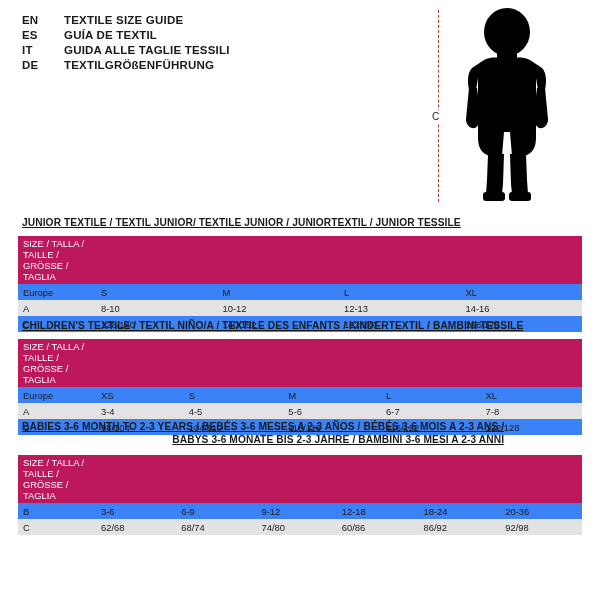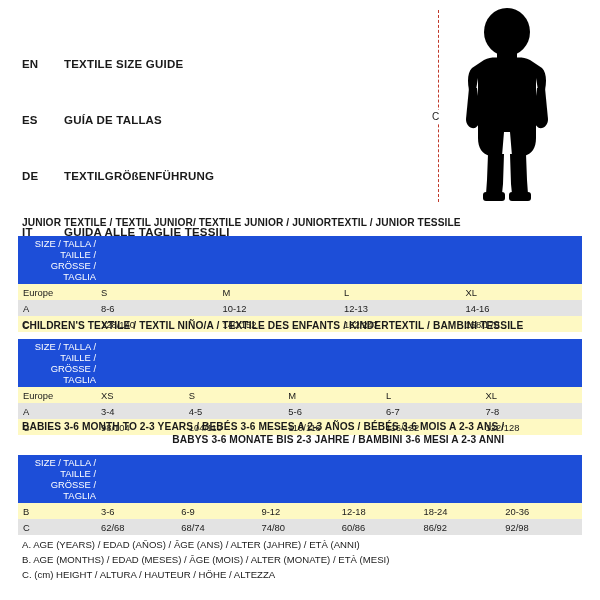--- a/index.html
+++ b/index.html
@@ -20,21 +20,20 @@
   
   .header {
     position: absolute;
     top: 14px; left: 22px;
     width: 400px;
   }
   .lang-row {
     display: flex;
     align-items: baseline;
     margin-bottom: 3px;
-    margin-top: 44px;
   }
   .lang-code {
     width: 42px;
     font-size: 11.5px;
     font-weight: bold;
     letter-spacing: 0.2px;
   }
   .lang-title {
     font-size: 11.5px;
     font-weight: bold;
@@ -68,20 +67,21 @@
   }
 
   
   .section-title {
     position: absolute;
     left: 22px;
     font-size: 10.2px;
     font-weight: bold;
     letter-spacing: 0.1px;
     white-space: nowrap;
+    text-decoration: underline;
   }
   .section-title.two-line {
     line-height: 13px;
     text-align: right;
   }
 
   
   table.size-table {
     position: absolute;
     left: 18px;
@@ -89,29 +89,28 @@
     border-collapse: collapse;
     font-size: 9.4px;
   }
   table.size-table td {
     padding: 2px 0 2px 5px;
     border: none;
     vertical-align: middle;
     height: 16px;
   }
   tr.head-row td {
-    background: #1d4ed8;
+    background: #be185d;
     color: #ffffff;
     font-weight: normal;
     font-size: 9.4px;
     height: 16px;
-    text-align: right;
   }
   tr.alt-row td { background: #e3e3e3; }
-  tr.plain-row td { background: #fef9c3; }
+  tr.plain-row td { background: #3b82f6; }
   td.label-col { width: 78px; }
 
   
   .legend {
     position: absolute;
     left: 22px;
     bottom: 18px;
     font-size: 9.6px;
     line-height: 15px;
   }
@@ -122,29 +121,29 @@
 
 <div class="page">
 
   <div class="header">
     <div class="lang-row">
       <span class="lang-code">EN</span>
       <span class="lang-title">TEXTILE SIZE GUIDE</span>
     </div>
     <div class="lang-row">
       <span class="lang-code">ES</span>
-      <span class="lang-title">GUÍA DE TALLAS</span>
+      <span class="lang-title">GUÍA DE TEXTIL</span>
+    </div>
+    <div class="lang-row">
+      <span class="lang-code">IT</span>
+      <span class="lang-title">GUIDA ALLE TAGLIE TESSILI</span>
     </div>
     <div class="lang-row">
       <span class="lang-code">DE</span>
       <span class="lang-title">TEXTILGRÖßENFÜHRUNG</span>
-    </div>
-    <div class="lang-row">
-      <span class="lang-code">IT</span>
-      <span class="lang-title">GUIDA ALLE TAGLIE TESSILI</span>
     </div>
   </div>
 
   <div class="figure-area">
     <div class="dash-line"></div>
     <div class="c-label">C</div>
     <svg class="silhouette" width="120" height="196" viewBox="0 0 120 196">
       <g fill="#000000">
 
         <ellipse cx="57" cy="24" rx="23" ry="24"></ellipse>
@@ -184,21 +183,21 @@
       </tr>
       <tr class="plain-row">
         <td class="label-col">Europe</td>
         <td>S</td>
         <td>M</td>
         <td>L</td>
         <td>XL</td>
       </tr>
       <tr class="alt-row">
         <td class="label-col">A</td>
-        <td>8-6</td>
+        <td>8-10</td>
         <td>10-12</td>
         <td>12-13</td>
         <td>14-16</td>
       </tr>
       <tr class="plain-row">
         <td class="label-col">C</td>
         <td>128/140</td>
         <td>140/152</td>
         <td>152/247</td>
         <td>158/170</td>
@@ -264,19 +263,14 @@
         <td>62/68</td>
         <td>68/74</td>
         <td>74/80</td>
         <td>60/86</td>
         <td>86/92</td>
         <td>92/98</td>
       </tr>
     </tbody>
   </table>
 
-  <div class="legend">
-    <div>A. AGE (YEARS) / EDAD (AÑOS) / ÂGE (ANS) / ALTER (JAHRE) / ETÀ (ANNI)</div>
-    <div>B. AGE (MONTHS) / EDAD (MESES) / ÂGE (MOIS) / ALTER (MONATE) / ETÀ (MESI)</div>
-    <div>C. (cm) HEIGHT / ALTURA / HAUTEUR / HÖHE / ALTEZZA</div>
-  </div>
 
 </div>
 
 </body></html>

